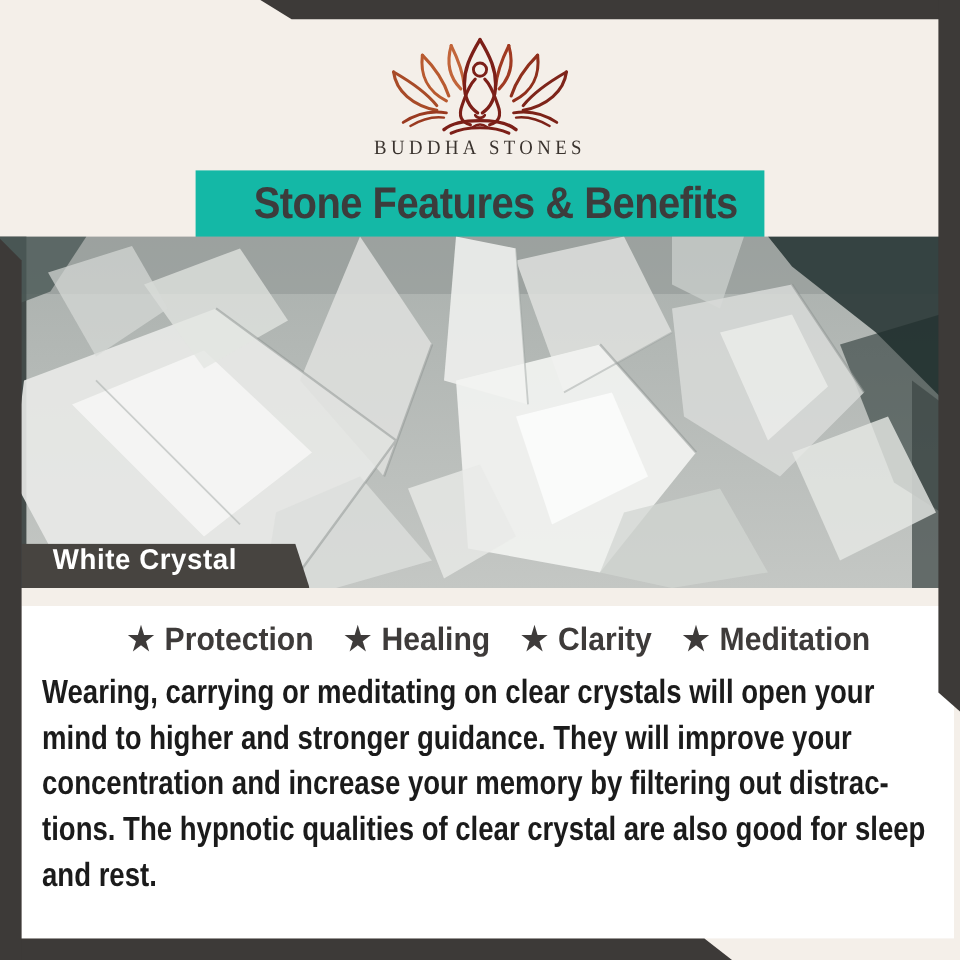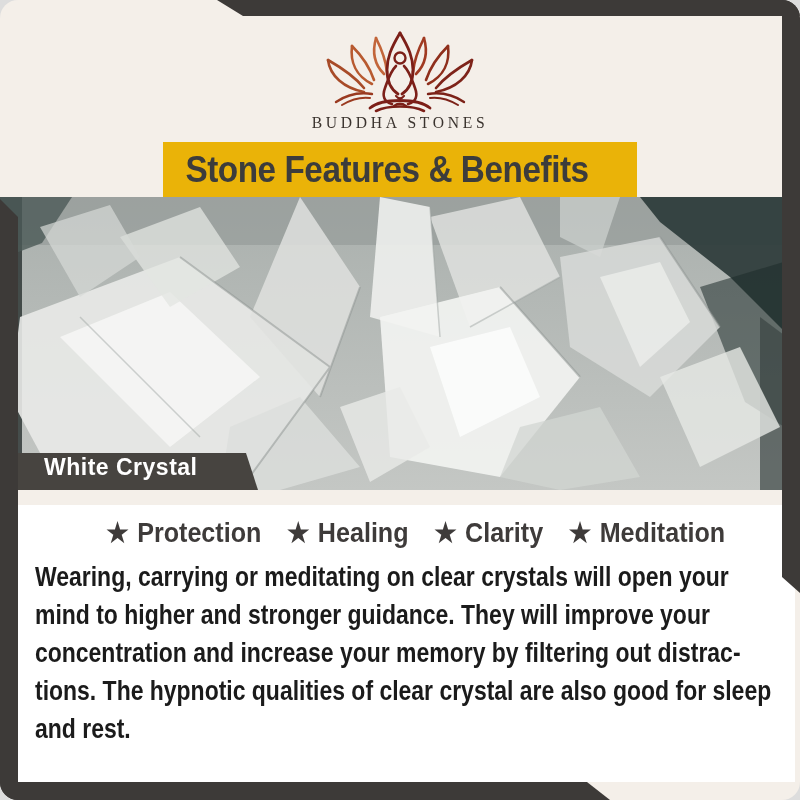--- a/index.html
+++ b/index.html
@@ -1,31 +1,31 @@
 <!DOCTYPE html>
 <html><head>
 <meta charset="utf-8">
 <style>
   html,body{margin:0;padding:0;background:#ddd;}
   .canvas{
     position:relative;width:800px;height:800px;overflow:hidden;
-    background:#f4efe9;font-family:"Liberation Sans",sans-serif;border-radius:18px;
+    background:#f4efe9;font-family:"Liberation Sans",sans-serif;
   }
   
   .white-panel{position:absolute;left:18px;top:505px;width:777px;height:277px;background:#ffffff;}
   .lotus{position:absolute;left:312px;top:26px;}
   .brand-name{
     position:absolute;left:0;top:113px;width:800px;text-align:center;
     font-family:"Liberation Serif",serif;font-size:17px;letter-spacing:4px;
     color:#3a332e;transform:scaleX(.92);
   }
   
   .title-banner{
-    position:absolute;left:163px;top:142px;width:474px;height:56px;background:#eab308;
-    display:flex;align-items:center;justify-content:flex-start;
+    position:absolute;left:163px;top:142px;width:474px;height:56px;background:#14b8a6;
+    display:flex;align-items:center;justify-content:flex-end;
   }
   .title-text{
     font-weight:bold;font-size:37px;color:#3c3c3c;white-space:nowrap;
     transform:scaleX(.9);letter-spacing:-0.5px;
   }
   
   .photo{position:absolute;left:0;top:197px;width:800px;height:293px;z-index:1;}
   
   .photo-label{
     position:absolute;left:18px;top:453px;width:240px;height:37px;z-index:2;

